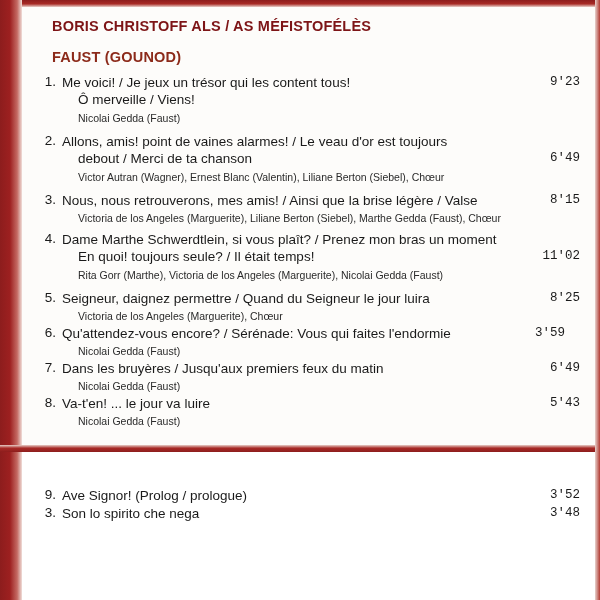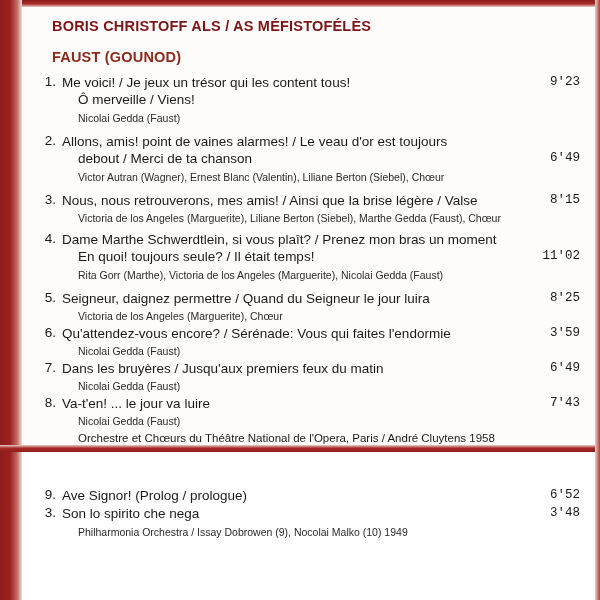--- a/index.html
+++ b/index.html
@@ -173,49 +173,47 @@
       <div class="num" style="top:290px;">5.</div>
       <div class="ttl" style="top:290px;">Seigneur, daignez permettre / Quand du Seigneur le jour luira</div>
       <div class="perf" style="top:309px;">Victoria de los Angeles (Marguerite), Chœur</div>
       <div class="dur" style="top:291px;">8'25</div>
     </div>
 
     <div class="track">
       <div class="num" style="top:325px;">6.</div>
       <div class="ttl" style="top:325px;">Qu'attendez-vous encore? / Sérénade: Vous qui faites l'endormie</div>
       <div class="perf" style="top:344px;">Nicolai Gedda (Faust)</div>
-      <div class="dur" style="top:326px;">3'59</div>
+      <div class="dur" style="top:326px;text-align:center;">3'59</div>
     </div>
 
     <div class="track">
       <div class="num" style="top:360px;">7.</div>
       <div class="ttl" style="top:360px;">Dans les bruyères / Jusqu'aux premiers feux du matin</div>
       <div class="perf" style="top:379px;">Nicolai Gedda (Faust)</div>
       <div class="dur" style="top:361px;">6'49</div>
     </div>
 
     <div class="track">
       <div class="num" style="top:395px;">8.</div>
       <div class="ttl" style="top:395px;">Va-t'en! ... le jour va luire</div>
       <div class="perf" style="top:414px;">Nicolai Gedda (Faust)</div>
-      <div class="dur" style="top:396px;">7'43</div>
-    </div>
-
-    <div class="credit" style="top:432px;">Orchestre et Chœurs du Théâtre National de l'Opera, Paris / André Cluytens 1958</div>
+      <div class="dur" style="top:396px;">5'43</div>
+    </div>
+
 
 
     <div class="track">
       <div class="num" style="top:487px;">9.</div>
       <div class="ttl" style="top:487px;">Ave Signor! (Prolog / prologue)</div>
-      <div class="dur" style="top:488px;">6'52</div>
+      <div class="dur" style="top:488px;">3'52</div>
     </div>
 
     <div class="track">
       <div class="num" style="top:505px;">3.</div>
       <div class="ttl" style="top:505px;">Son lo spirito che nega</div>
       <div class="dur" style="top:506px;">3'48</div>
     </div>
 
-    <div class="perf" style="top:525px;">Philharmonia Orchestra / Issay Dobrowen (9), Nocolai Malko (10) 1949</div>
 
 
   </div>
 </div>
 
 </body></html>

